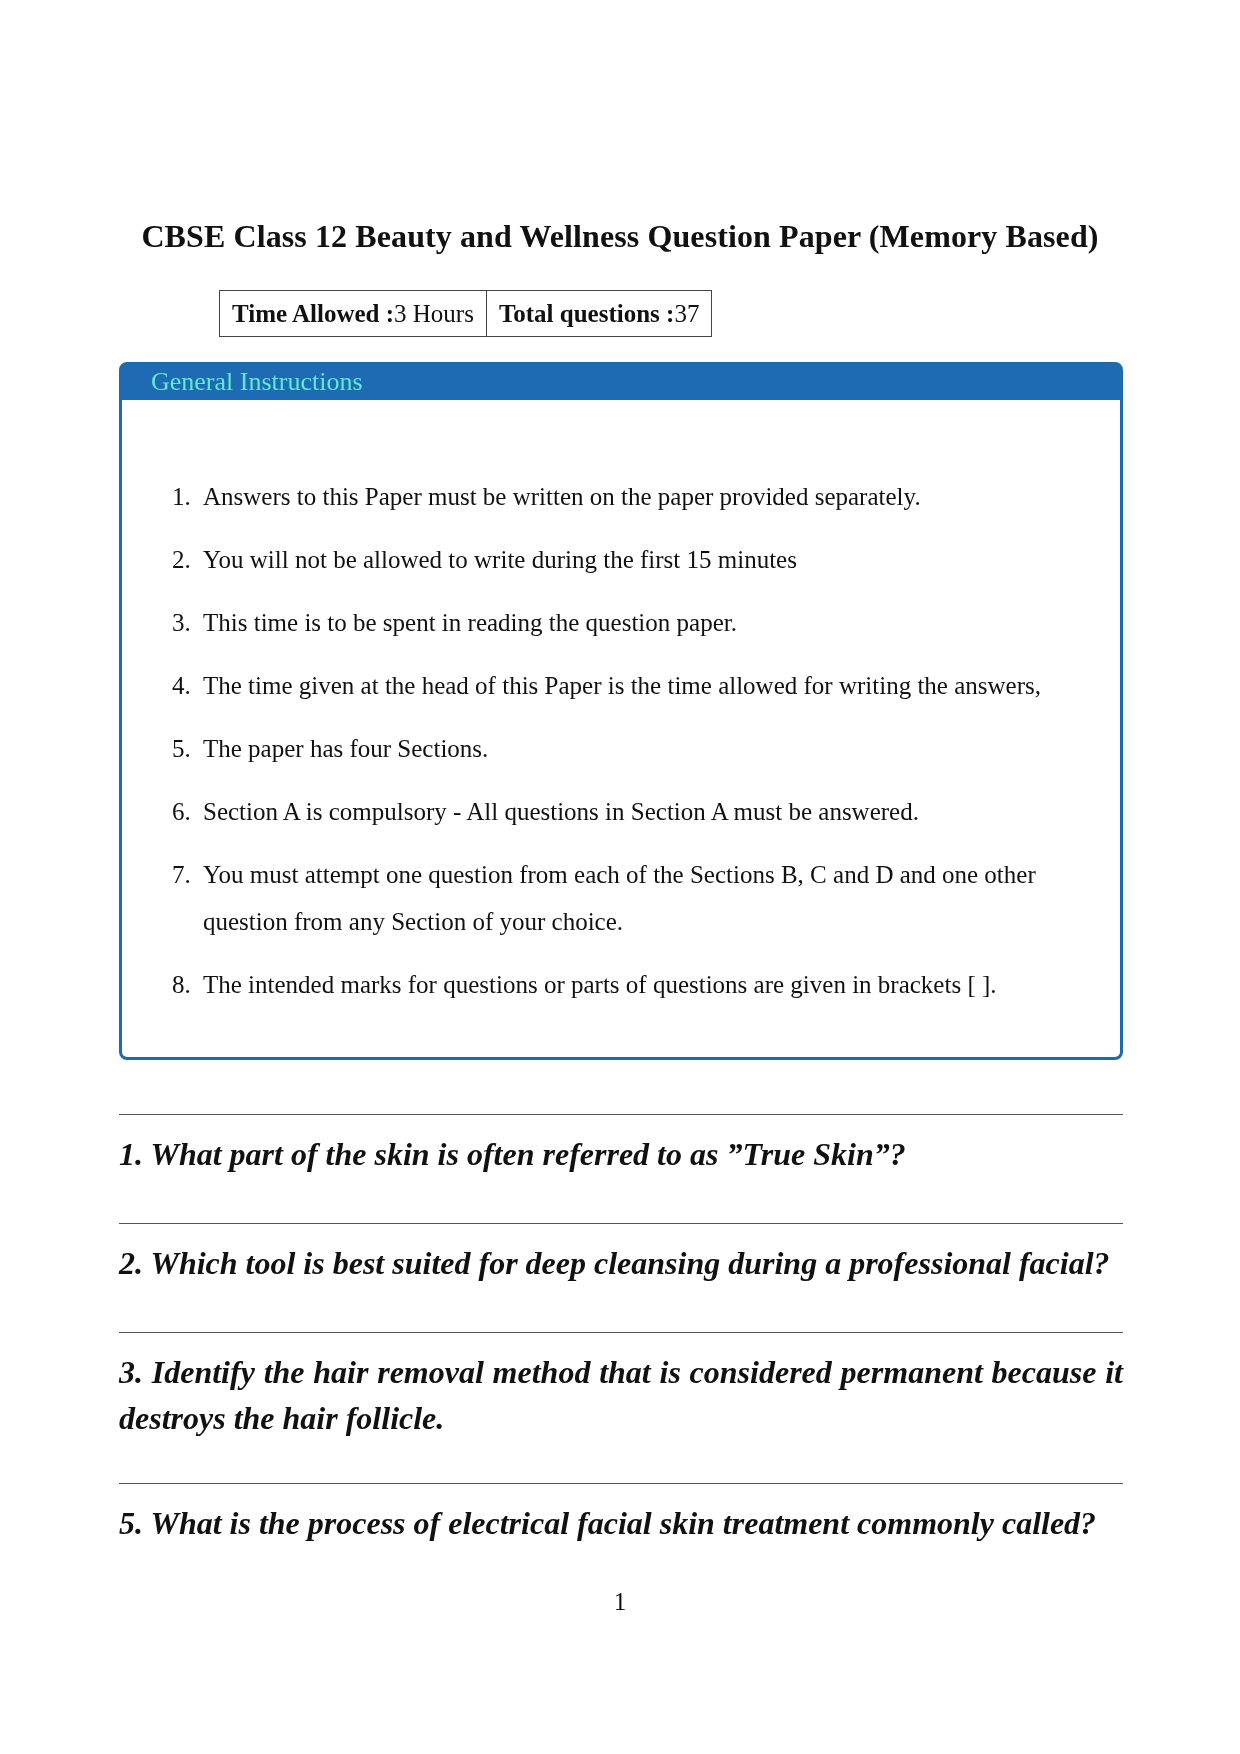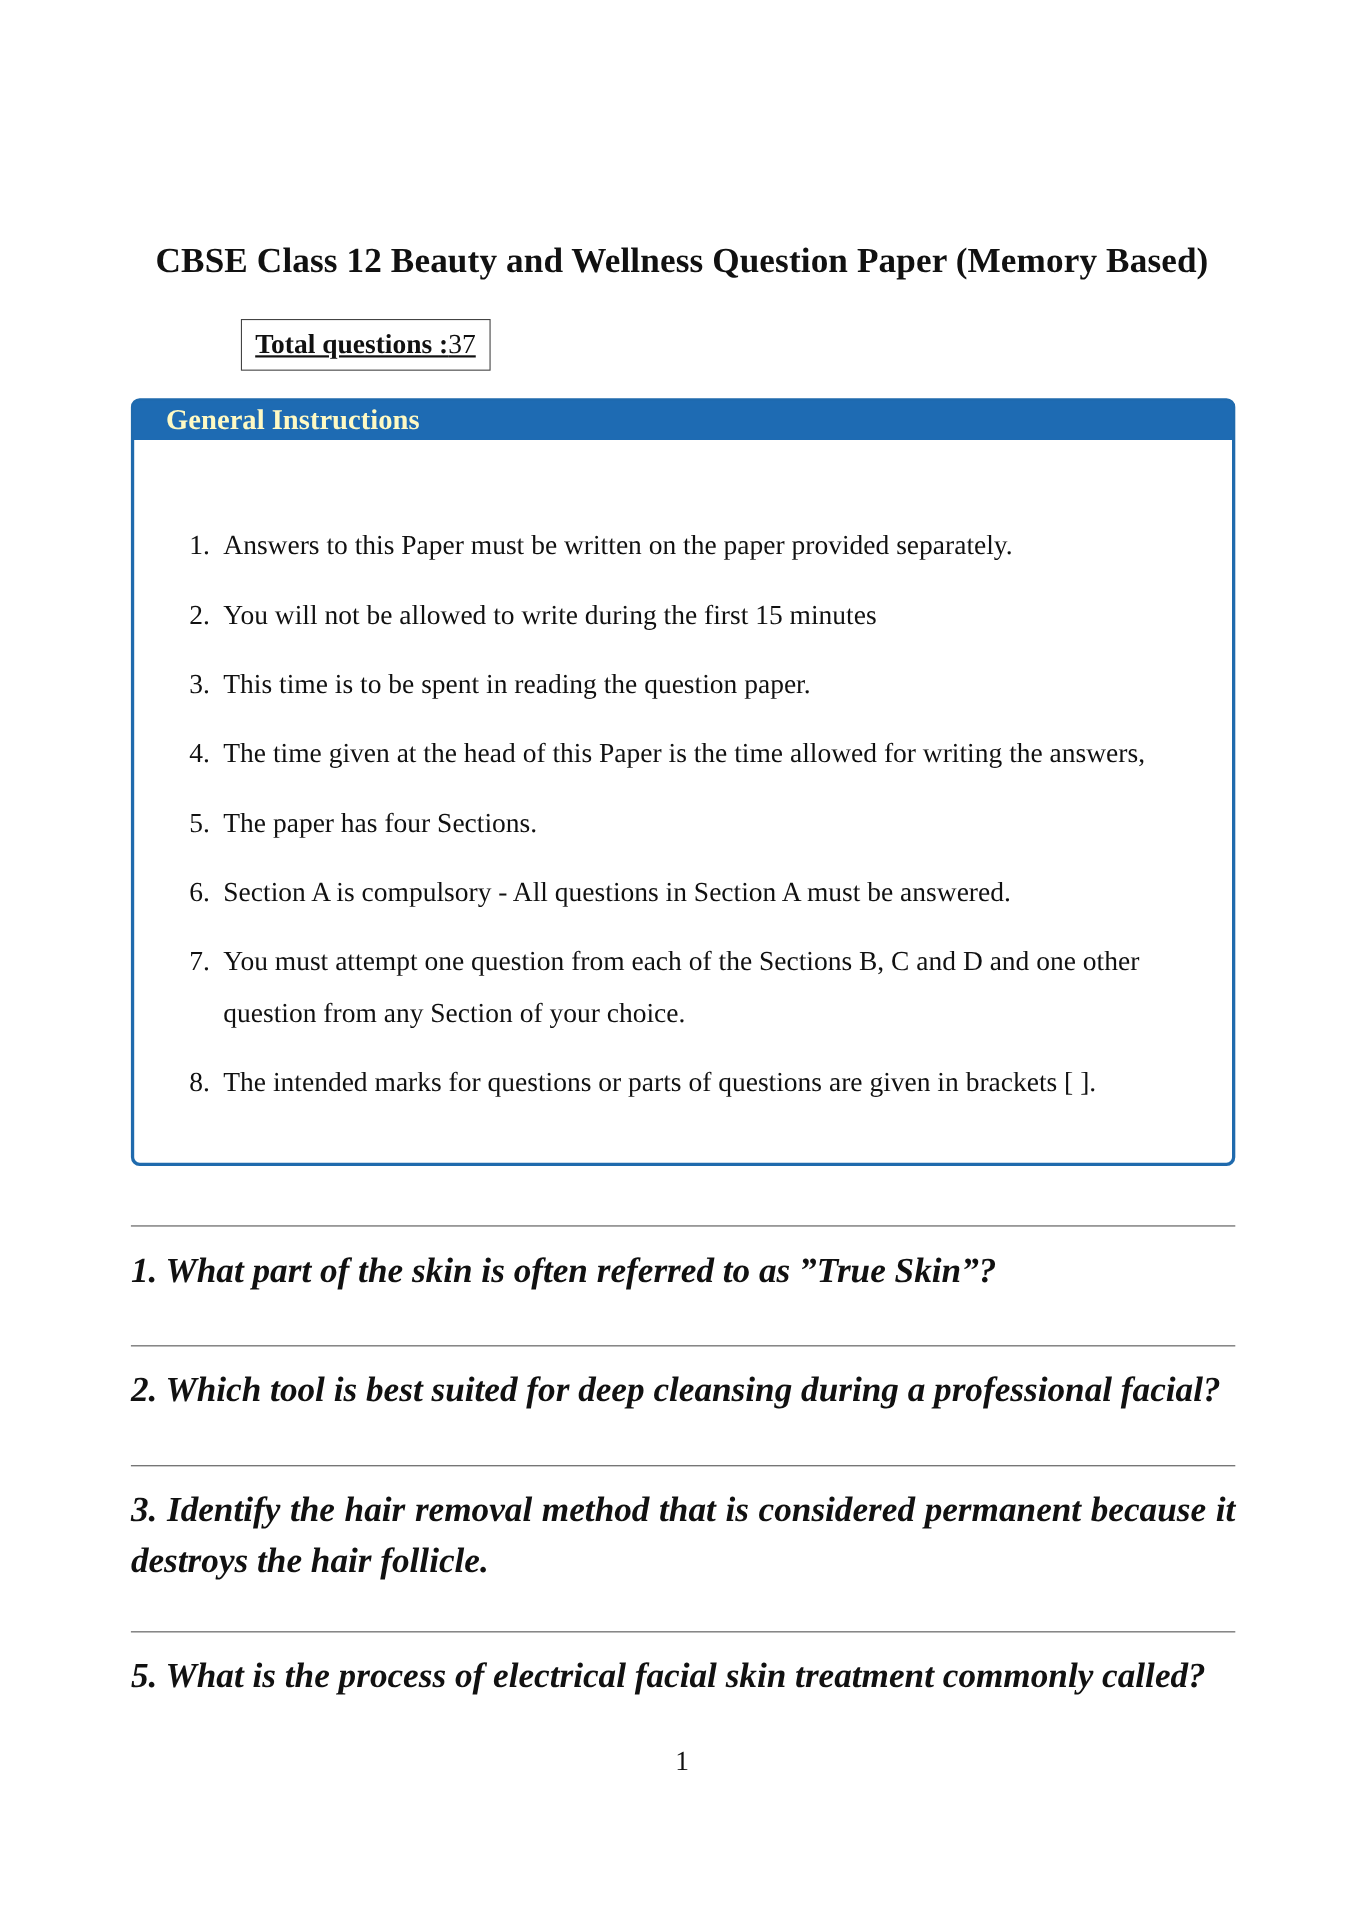--- a/index.html
+++ b/index.html
@@ -4,46 +4,50 @@
 <style>
   html, body { margin: 0; padding: 0; background: #ffffff; }
   body { width: 1240px; height: 1754px; position: relative; overflow: hidden;
          font-family: "Liberation Serif", "DejaVu Serif", serif; color: #111; }
   .title { position: absolute; top: 218px; left: 0; width: 1240px; text-align: center;
            font-size: 32px; font-weight: bold; letter-spacing: 0.1px; }
   .info-table { position: absolute; top: 290px; left: 219px; height: 47px;
                 display: flex; border: 1.5px solid #444; box-sizing: border-box; }
   .info-cell { display: flex; align-items: center; padding: 0 12px; font-size: 25px;
                border-right: 1.5px solid #444; white-space: nowrap; }
-  .info-cell:last-child { border-right: none; text-decoration: underline; }
+  .info-cell:last-child { border-right: none; }
   .info-cell .lbl { font-weight: bold; }
   .instr-box { position: absolute; top: 362px; left: 119px; width: 1004px; height: 698px;
                border: 3px solid #1f6aad; border-radius: 8px; box-sizing: border-box; }
   .instr-header { position: absolute; top: -1px; left: -1px; right: -1px; height: 36px;
                   background: #1e6bb3; border-radius: 6px 6px 0 0; }
-  .instr-header span { position: absolute; left: 30px; top: 3px; color: #fef9c3;
-                       font-size: 26px; font-weight: bold; }
+  .instr-header span { position: absolute; left: 30px; top: 3px; color: #5eead4;
+                       font-size: 26px; font-weight: normal; }
   .instr-lead { position: absolute; top: 49px; left: 30px; font-size: 26px; font-weight: bold; }
   .instr-list { position: absolute; top: 108px; left: 50px; right: 40px; margin: 0; padding: 0;
                 list-style: none; }
   .instr-item { display: flex; font-size: 25px; line-height: 47px; margin-bottom: 16px; }
   .instr-item .num { width: 31px; flex: none; }
   .instr-item .txt { flex: 1; }
   .rule { position: absolute; left: 119px; width: 1004px; height: 0; border-top: 1.5px solid #555; }
   .question { position: absolute; left: 119px; width: 1004px; font-size: 32px; font-weight: bold;
               line-height: 46px; text-align: justify; font-style: italic; }
   .page-num { position: absolute; top: 1588px; left: 0; width: 1240px; text-align: center;
               font-size: 25px; }
 </style>
 </head>
 <body>
 
 <div class="title">CBSE Class 12 Beauty and Wellness Question Paper (Memory Based)</div>
 
 <div class="info-table">
+  <div class="info-cell">
+    <span class="lbl">Time Allowed :</span>
+      <span>3 Hours</span>
+  </div>
   <div class="info-cell">
     <span class="lbl">Total questions :</span>
       <span>37</span>
   </div>
 </div>
 
 <div class="instr-box">
   <div class="instr-header">
     <span>General Instructions</span>
   </div>

